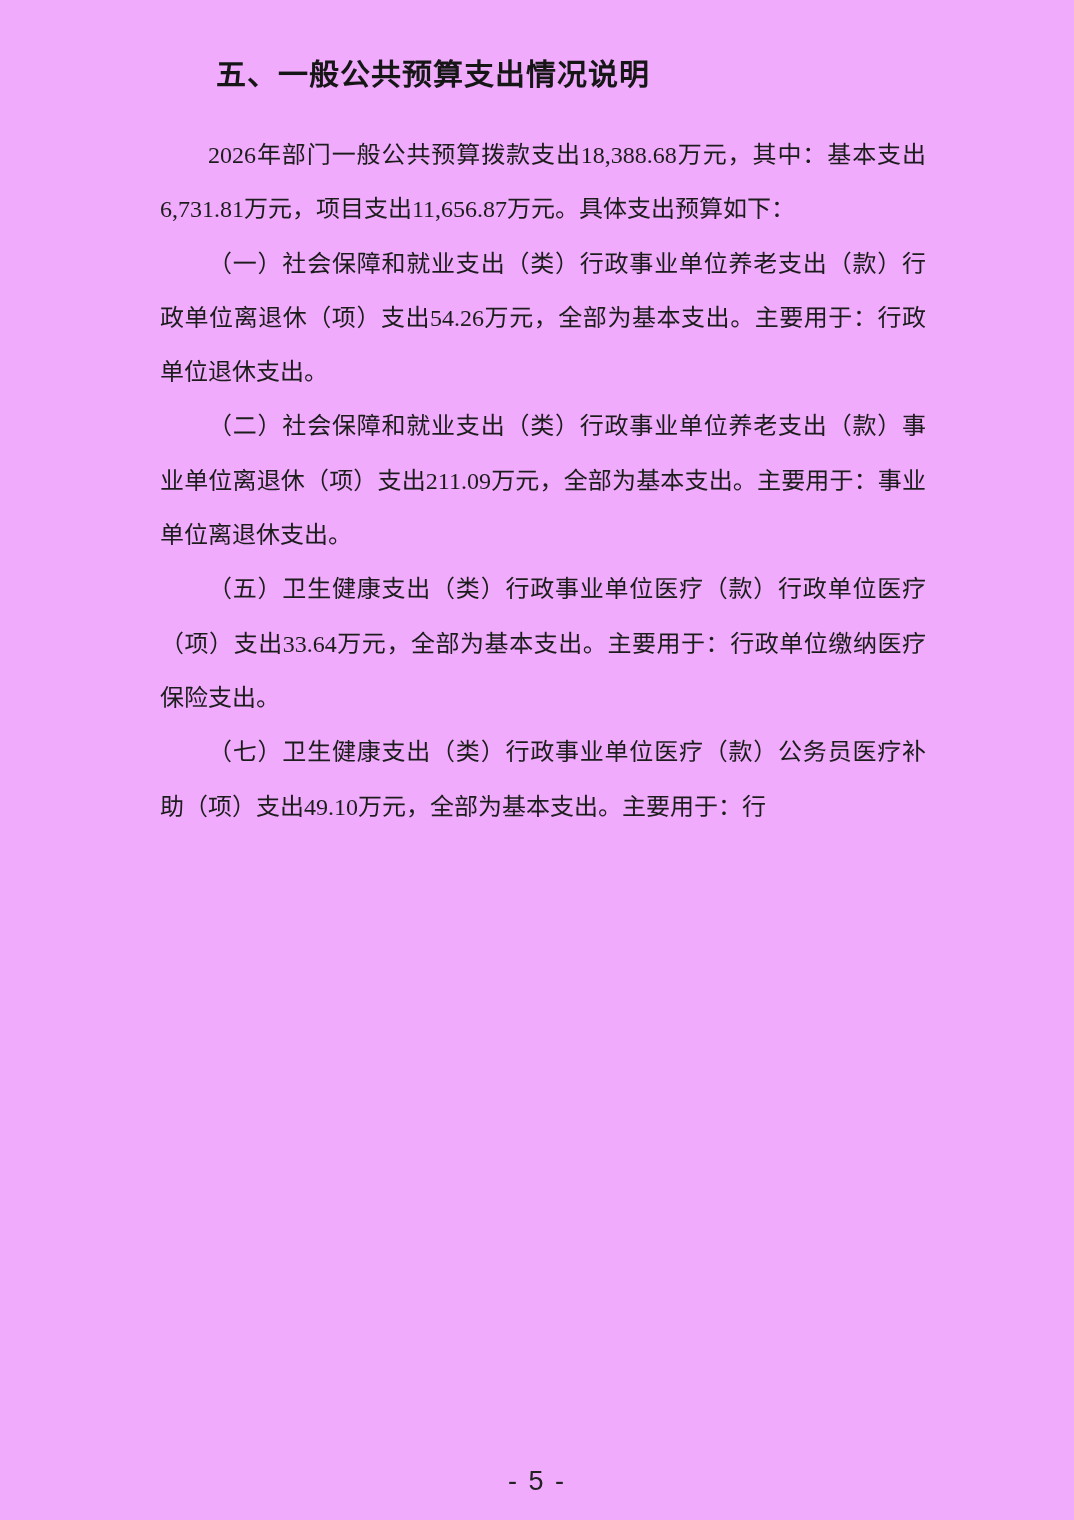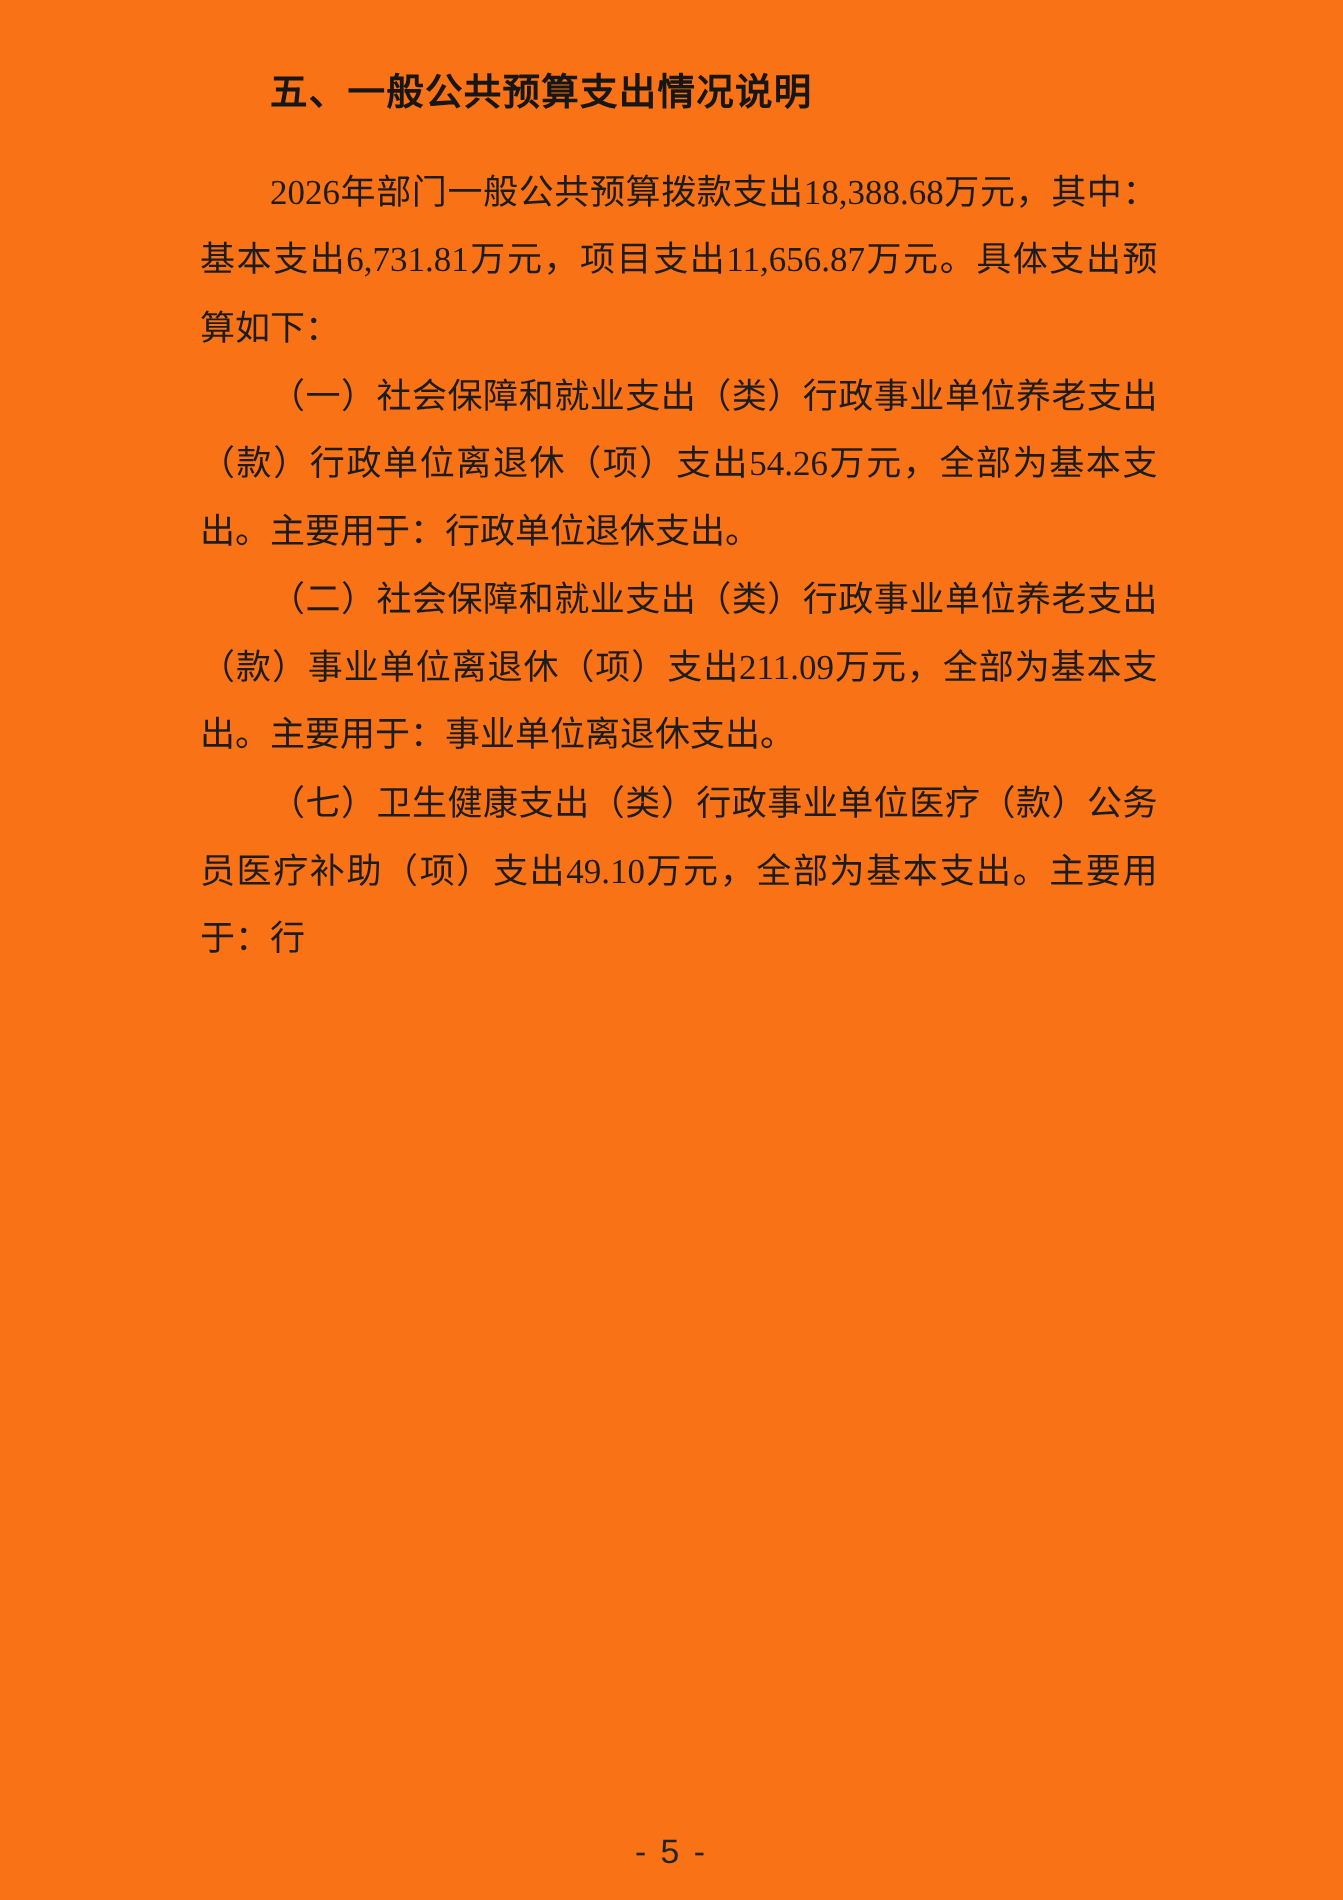--- a/index.html
+++ b/index.html
@@ -4,21 +4,21 @@
 <style>
   html, body {
     margin: 0;
     padding: 0;
     background: #ffffff;
   }
   .page {
     position: relative;
     width: 1074px;
     height: 1520px;
-    background: #f97316;
+    background: #f0abfc;
     overflow: hidden;
     font-family: "Liberation Serif", "DejaVu Serif", serif;
     color: #1c1c1c;
   }
   .content {
     position: absolute;
     left: 160px;
     top: 48px;
     width: 766px;
   }
@@ -27,21 +27,21 @@
     font-family: "Liberation Sans", "DejaVu Sans", sans-serif;
     font-weight: 700;
     font-size: 30px;
     line-height: 54px;
     text-indent: 56px;
     letter-spacing: 1px;
     color: #161616;
   }
   .paragraphs p {
     margin: 0;
-    font-size: 28px;
+    font-size: 24px;
     line-height: 54.3px;
     text-indent: 2em;
     text-align: justify;
     text-justify: inter-ideograph;
     color: #1c1c1c;
   }
   .footer {
     position: absolute;
     left: 0;
     top: 1466px;
@@ -64,20 +64,21 @@
     <div class="paragraphs">
 
         <p>2026年部门一般公共预算拨款支出18,388.68万元，其中：基本支出6,731.81万元，项目支出11,656.87万元。具体支出预算如下：</p>
 
         <p>（一）社会保障和就业支出（类）行政事业单位养老支出（款）行政单位离退休（项）支出54.26万元，全部为基本支出。主要用于：行政单位退休支出。</p>
 
         <p>（二）社会保障和就业支出（类）行政事业单位养老支出（款）事业单位离退休（项）支出211.09万元，全部为基本支出。主要用于：事业单位离退休支出。</p>
 
 
 
+        <p>（五）卫生健康支出（类）行政事业单位医疗（款）行政单位医疗（项）支出33.64万元，全部为基本支出。主要用于：行政单位缴纳医疗保险支出。</p>
 
 
         <p>（七）卫生健康支出（类）行政事业单位医疗（款）公务员医疗补助（项）支出49.10万元，全部为基本支出。主要用于：行</p>
       </div>
   </div>
   <div class="footer">
     <span class="page-number">- 5 -</span>
   </div>
 </div>
 

